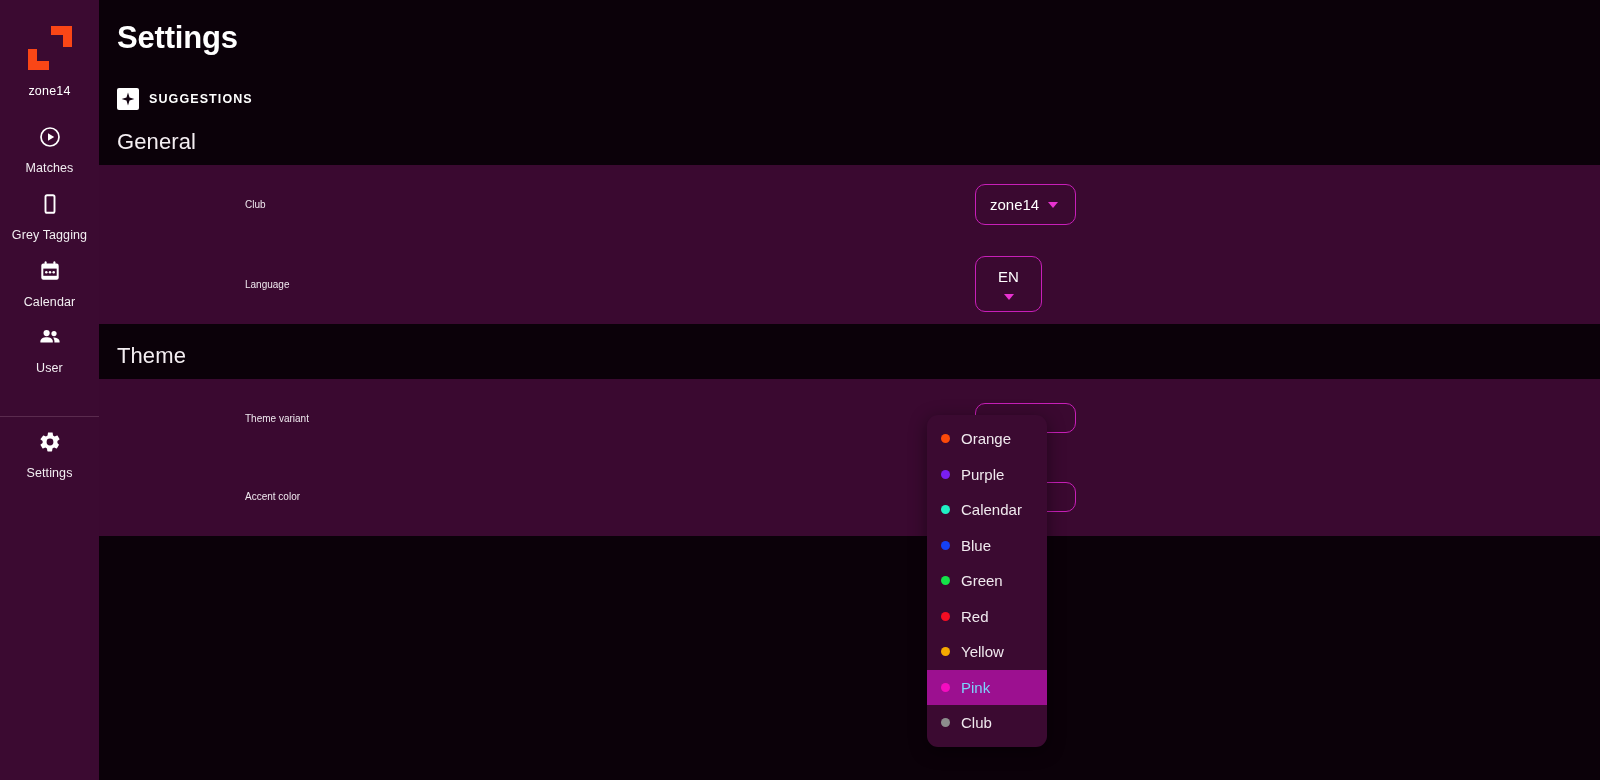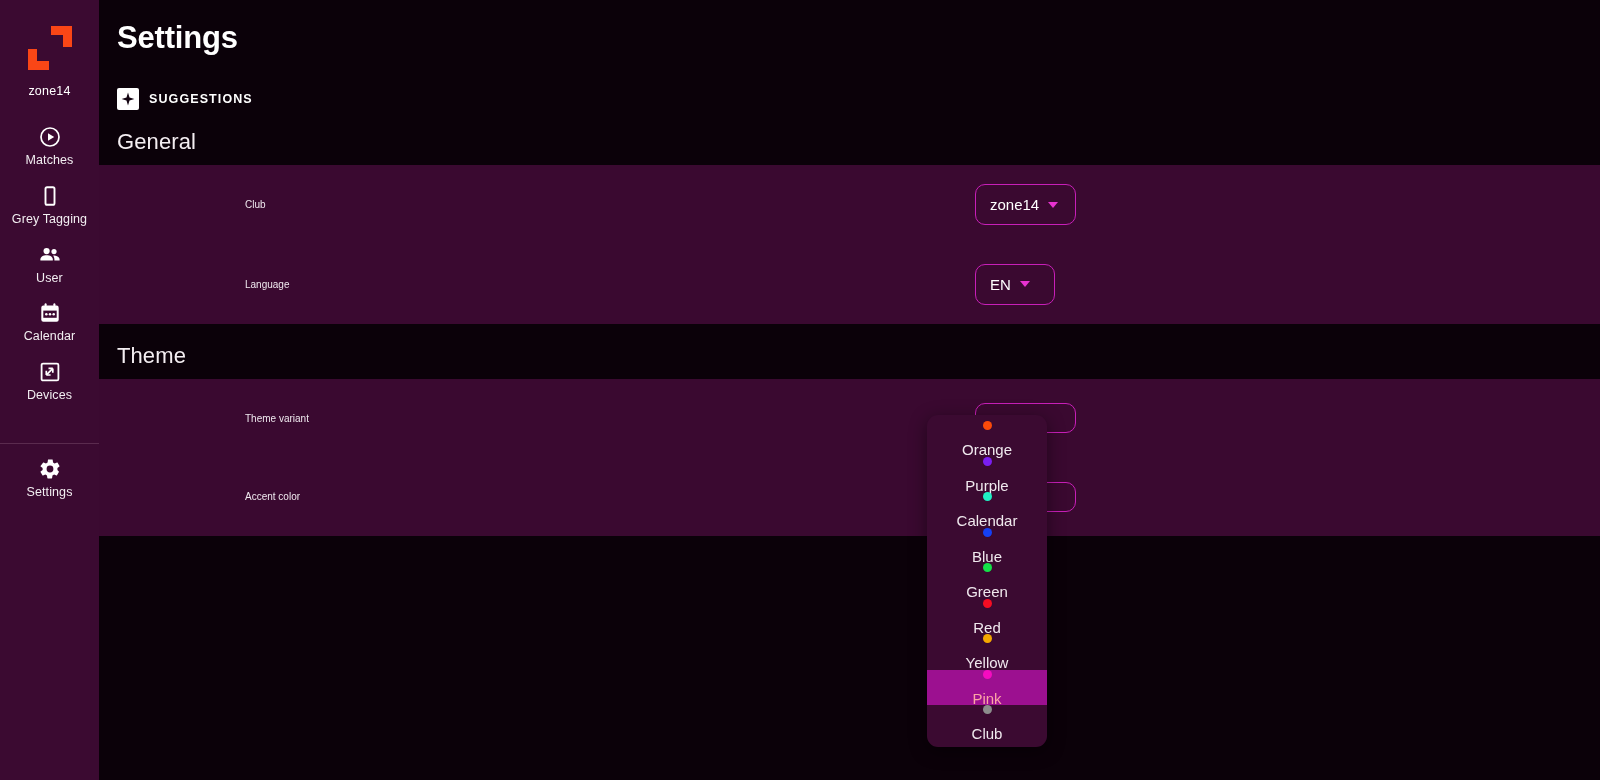--- a/index.html
+++ b/index.html
@@ -20,21 +20,21 @@
     position:relative; z-index:5;
   }
   .logo-wrap{ width:52px; height:52px; position:relative; margin-bottom:10px; }
   .logo-wrap svg{ display:block; }
   .brand{
     font-size:12.5px; color:#ffffff; letter-spacing:.2px;
     margin-bottom:18px; font-weight:400;
   }
   .nav-item{
     width:99px; padding:9px 0 7px; display:flex; flex-direction:column;
-    align-items:center; gap:5px; cursor:pointer; text-decoration:none;
+    align-items:center; gap:13px; cursor:pointer; text-decoration:none;
   }
   .nav-item .ic{ width:24px; height:24px; display:block; }
   .nav-item .lbl{ font-size:12.5px; color:#f2eef1; letter-spacing:.1px; line-height:1.1; }
   .nav-divider{ width:99px; height:1px; background:#5a2b4e; margin:9px 0 4px; }
   .sidebar .spacer{ flex:0 0 24px; }
 
   
   .main{ flex:1; position:relative; height:780px; padding-left:18px; }
   .page-title{
     font-size:31px; font-weight:700; color:#ffffff;
@@ -76,40 +76,40 @@
     position:absolute; left:730px;
     border:1px solid #c81fb8; border-radius:10px;
     background:transparent; color:#ffffff;
     display:flex; align-items:center; gap:9px;
     padding:11px 14px; cursor:pointer;
     font-size:15px; font-family:inherit;
   }
   .caret{ width:0;height:0;border-left:5.5px solid transparent;border-right:5.5px solid transparent;border-top:6.5px solid #e832d0; }
 
   #club-select{ left:730px; width:101px; }
-  #lang-select{ left:730px; width:80px; }
+  #lang-select{ left:730px; width:67px;flex-direction:column; }
   #variant-select{ left:730px; width:101px; }
   #accent-select{ left:730px; width:101px; }
 
   
   .menu{
     position:absolute; left:828px; top:415px; width:120px;
     background:#3b0a31; border-radius:11px;
     padding:6px 0 6px;
     z-index:50;
     box-shadow:0 4px 18px rgba(0,0,0,.45);
   }
   .menu-item{
     display:flex; align-items:center; gap:11px;
     height:35.5px; padding:0 14px; cursor:pointer;
-    font-size:15px; color:#f0e9ee;flex-direction:column;
+    font-size:15px; color:#f0e9ee;
   }
   .menu-item .dot{ width:9px;height:9px;border-radius:50%; flex:0 0 9px; }
   .menu-item.selected{ background:#9c1090; }
-  .menu-item.selected .txt{ color:#fca5a5; }
+  .menu-item.selected .txt{ color:#7dd3fc; }
 </style>
 </head>
 <body>
 
 <div id="app">
 
   <nav class="sidebar">
 
     <div class="logo-wrap">
       <svg width="52" height="52" viewBox="0 0 52 52">
@@ -131,59 +131,48 @@
 
     <div class="nav-item">
       <span class="ic">
         <svg width="24" height="24" viewBox="0 0 24 24" fill="none" stroke="#ffffff" stroke-width="1.9">
           <rect x="7.5" y="3.2" width="9" height="17.6" rx="1.6"></rect>
         </svg>
       </span>
       <span class="lbl">Grey Tagging</span>
     </div>
 
-
-    <div class="nav-item">
-      <span class="ic">
-        <svg width="24" height="24" viewBox="0 0 24 24" fill="#ffffff">
-          <circle cx="8.6" cy="8.1" r="3.1"></circle>
-          <circle cx="16" cy="8.6" r="2.6"></circle>
-          <path d="M2.4 16.6c0-2.9 2.8-4.3 6.2-4.3s6.2 1.4 6.2 4.3v.8H2.4z"></path>
-          <path d="M15.1 12.6c3.1.1 6.5 1.1 6.5 4v.8h-5.2v-1.1c0-1.5-.6-2.7-1.3-3.7z"></path>
-        </svg>
-      </span>
-      <span class="lbl">User</span>
-    </div>
 
     <div class="nav-item">
       <span class="ic">
         <svg width="24" height="24" viewBox="0 0 24 24" fill="#ffffff">
           <rect x="3.3" y="4.6" width="17.4" height="16.2" rx="2.1"></rect>
           <rect x="6.6" y="2.2" width="2" height="4" rx="1"></rect>
           <rect x="15.4" y="2.2" width="2" height="4" rx="1"></rect>
           <rect x="5.3" y="9.6" width="13.4" height="7.2" fill="#3b0a31"></rect>
           <circle cx="8.3" cy="13.2" r="1.25"></circle>
           <circle cx="12" cy="13.2" r="1.25"></circle>
           <circle cx="15.7" cy="13.2" r="1.25"></circle>
         </svg>
       </span>
       <span class="lbl">Calendar</span>
     </div>
 
     <div class="nav-item">
       <span class="ic">
-        <svg width="24" height="24" viewBox="0 0 24 24" fill="none" stroke="#ffffff" stroke-width="1.8">
-          <rect x="3.6" y="3.6" width="16.8" height="16.8" rx="1.4"></rect>
-          <path d="M8.4 14.8 L14.6 8.6" stroke-width="1.7"></path>
-          <path d="M14.8 8.4 v4.3 M14.8 8.4 h-4.3" stroke-width="1.7"></path>
-          <path d="M8.3 15 v-4.3 M8.3 15 h4.3" stroke-width="1.7"></path>
-        </svg>
-      </span>
-      <span class="lbl">Devices</span>
-    </div>
+        <svg width="24" height="24" viewBox="0 0 24 24" fill="#ffffff">
+          <circle cx="8.6" cy="8.1" r="3.1"></circle>
+          <circle cx="16" cy="8.6" r="2.6"></circle>
+          <path d="M2.4 16.6c0-2.9 2.8-4.3 6.2-4.3s6.2 1.4 6.2 4.3v.8H2.4z"></path>
+          <path d="M15.1 12.6c3.1.1 6.5 1.1 6.5 4v.8h-5.2v-1.1c0-1.5-.6-2.7-1.3-3.7z"></path>
+        </svg>
+      </span>
+      <span class="lbl">User</span>
+    </div>
+
 
     <div class="spacer"></div>
 
 
     <div class="nav-divider"></div>
 
     <div class="nav-item">
       <span class="ic">
         <svg width="24" height="24" viewBox="0 0 24 24" fill="#ffffff">
           <path d="M19.4 12.9c.04-.3.06-.6.06-.9s-.02-.6-.06-.9l2-1.55c.18-.14.23-.4.11-.61l-1.9-3.28c-.12-.21-.37-.29-.59-.21l-2.36.95c-.49-.38-1.02-.69-1.6-.93l-.36-2.51c-.03-.24-.24-.41-.48-.41h-3.8c-.24 0-.45.17-.48.41l-.36 2.51c-.58.24-1.11.56-1.6.93l-2.36-.95c-.22-.08-.47 0-.59.21L2.52 8.94c-.12.21-.07.47.11.61l2 1.55c-.04.3-.06.6-.06.9s.2.6.06.9l-2 1.55c-.18.14-.23.4-.11.61l1.9 3.28c.12.21.37.29.59.21l2.36-.95c.49.38 1.02.69 1.6.93l.36 2.51c.3.24.24.41.48.41h3.8c.24 0 .45-.17.48-.41l.36-2.51c.58-.24 1.11-.56 1.6-.93l2.36.95c.22.08.47 0 .59-.21l1.9-3.28c.12-.21.07-.47-.11-.61zM12 15.4A3.4 3.4 0 1 1 12 8.6a3.4 3.4 0 0 1 0 6.8z"></path>

